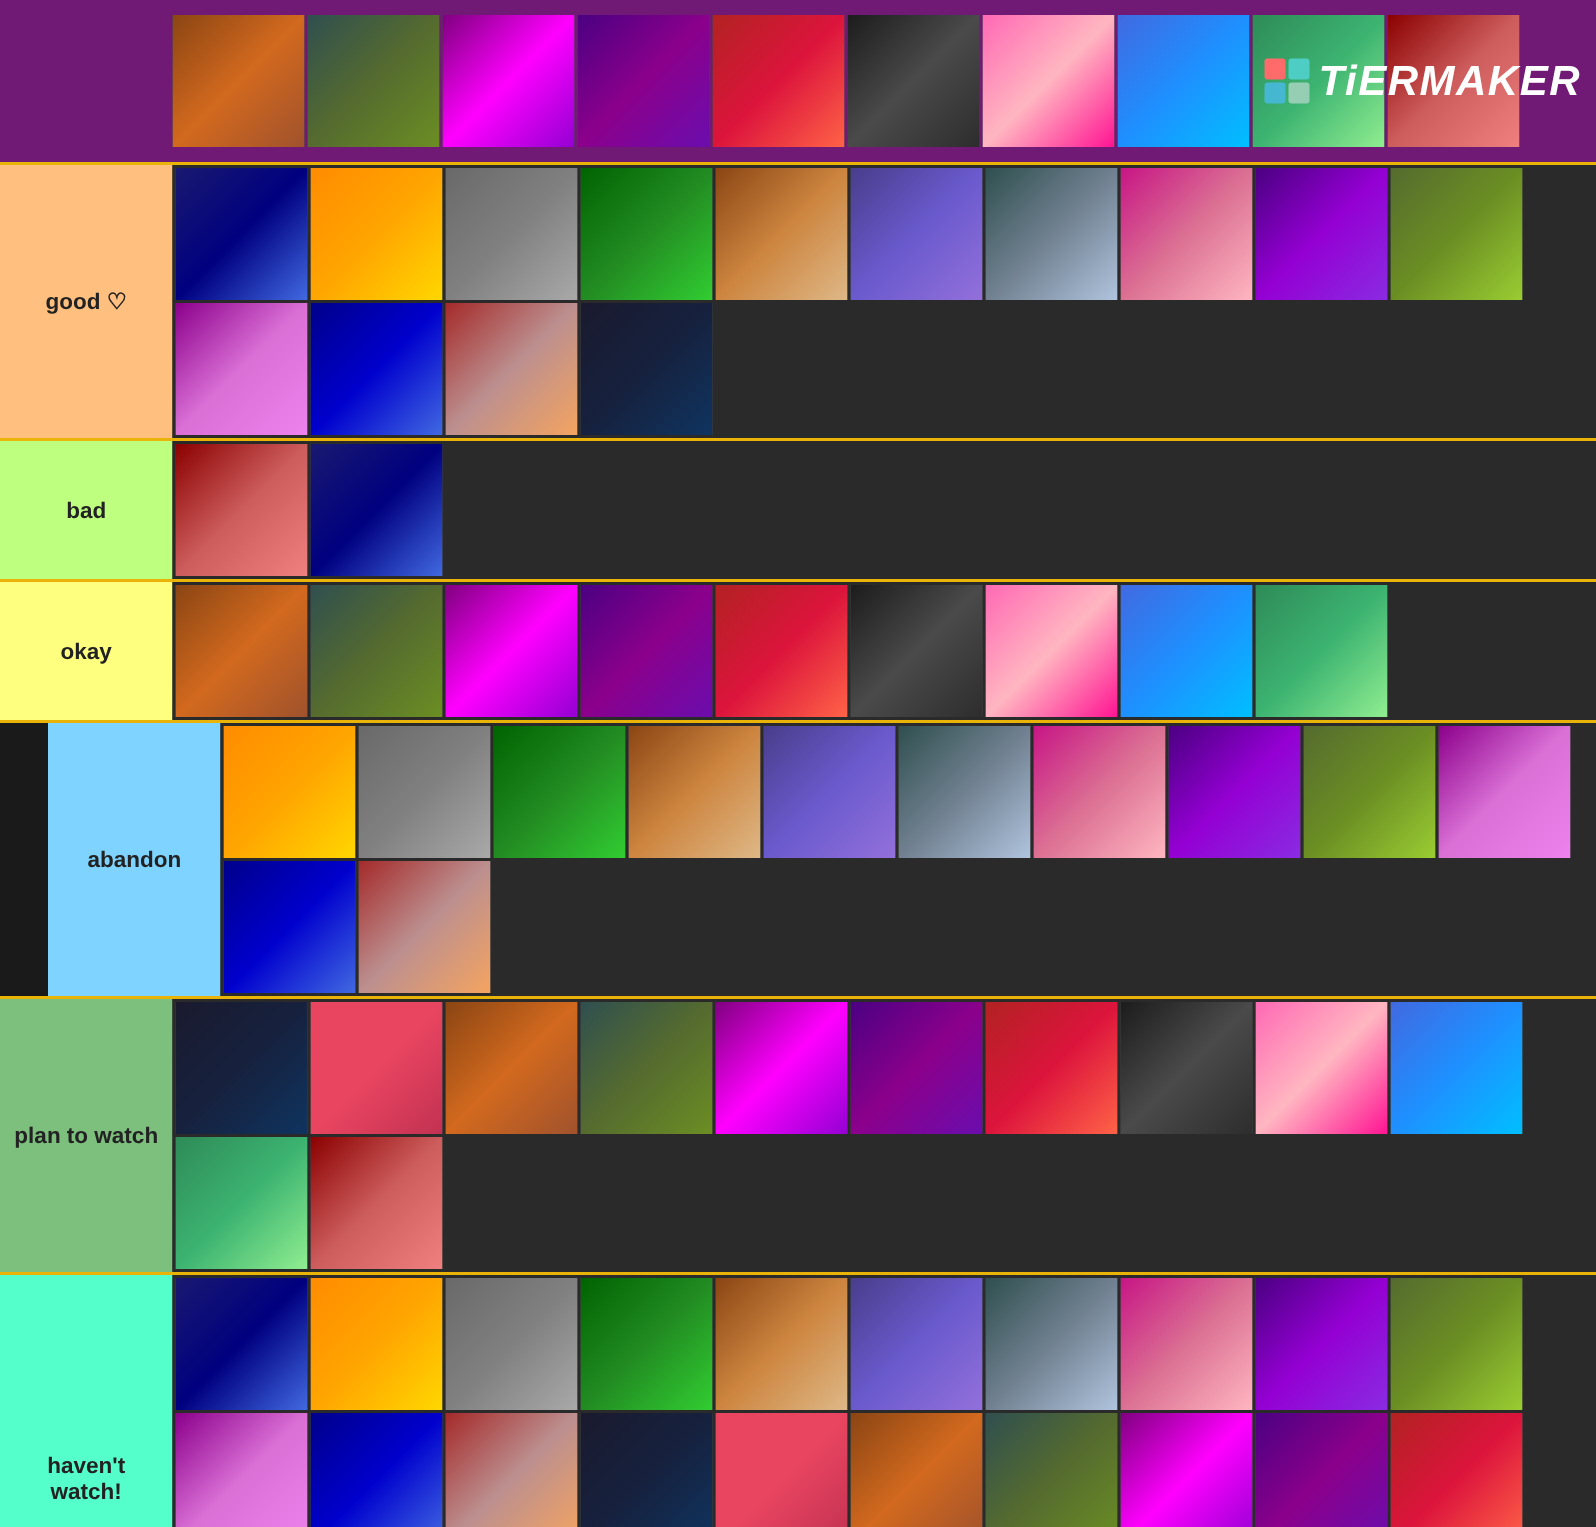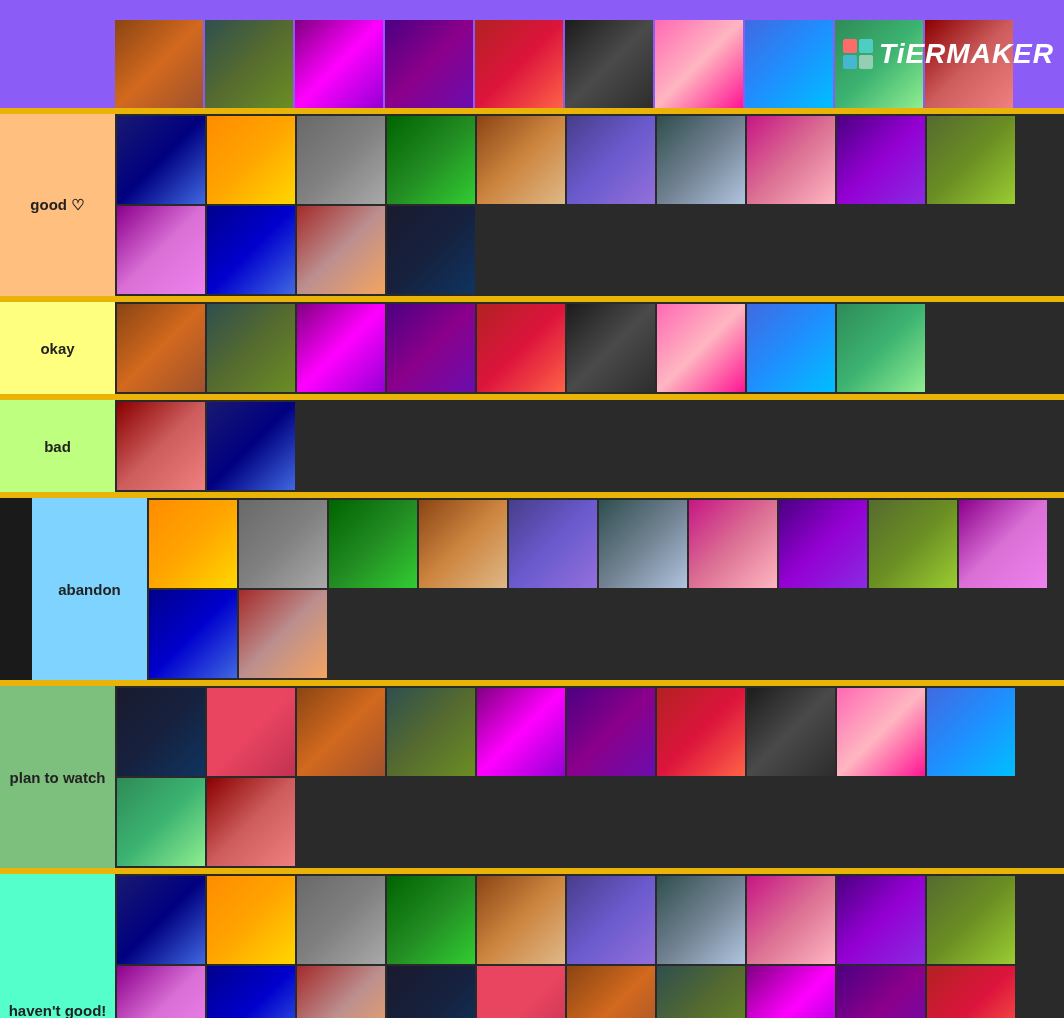--- a/index.html
+++ b/index.html
@@ -9,23 +9,23 @@
       width: 1064px;
       min-height: 1018px;
     }
     .tier-list {
       display: flex;
       flex-direction: column;
       width: 100%;
     }
     .header-row {
       display: flex;
-      align-items: flex-end;
+      align-items: center;
       height: 108px;
-      background: #8b5cf6;
+      background: #701a75;
       position: relative;
     }
     .header-logo {
       position: absolute;
       right: 10px;
       top: 50%;
       transform: translateY(-50%);
       display: flex;
       align-items: center;
       gap: 6px;
@@ -43,21 +43,21 @@
     .header-logo-text {
       font-size: 28px;
       font-weight: 900;
       color: white;
       letter-spacing: 1px;
       font-style: italic;
     }
     .tier-row {
       display: flex;
       min-height: 90px;
-      border-top: 6px solid #eab308;
+      border-top: 2px solid #eab308;
     }
     .tier-label {
       width: 115px;
       min-width: 115px;
       display: flex;
       align-items: center;
       justify-content: center;
       text-align: center;
       font-size: 15px;
       font-weight: bold;
@@ -221,20 +221,34 @@
       <div class="poster">
           <div class="poster-inner p23"></div>
         </div>
       <div class="poster">
           <div class="poster-inner p24"></div>
         </div>
     </div>
   </div>
 
   <div class="tier-row">
+    <div class="tier-label color-bad">
+      <span>bad</span>
+    </div>
+    <div class="tier-content">
+      <div class="poster">
+          <div class="poster-inner p10"></div>
+        </div>
+      <div class="poster">
+          <div class="poster-inner p11"></div>
+        </div>
+    </div>
+  </div>
+
+  <div class="tier-row">
     <div class="tier-label color-okay">
       <span>okay</span>
     </div>
     <div class="tier-content">
       <div class="poster">
           <div class="poster-inner p1"></div>
         </div>
       <div class="poster">
           <div class="poster-inner p2"></div>
         </div>
@@ -256,34 +270,20 @@
       <div class="poster">
           <div class="poster-inner p8"></div>
         </div>
       <div class="poster">
           <div class="poster-inner p9"></div>
         </div>
     </div>
   </div>
 
   <div class="tier-row">
-    <div class="tier-label color-bad">
-      <span>bad</span>
-    </div>
-    <div class="tier-content">
-      <div class="poster">
-          <div class="poster-inner p10"></div>
-        </div>
-      <div class="poster">
-          <div class="poster-inner p11"></div>
-        </div>
-    </div>
-  </div>
-
-  <div class="tier-row">
     <div class="tier-label color-abandon">
       <span>abandon</span>
     </div>
     <div class="tier-content">
       <div class="poster">
           <div class="poster-inner p12"></div>
         </div>
       <div class="poster">
           <div class="poster-inner p13"></div>
         </div>
@@ -359,21 +359,21 @@
           <div class="poster-inner p9"></div>
         </div>
       <div class="poster">
           <div class="poster-inner p10"></div>
         </div>
     </div>
   </div>
 
   <div class="tier-row">
     <div class="tier-label color-havent">
-      <span>haven't good!</span>
+      <span>haven't watch!</span>
     </div>
     <div class="tier-content">
       <div class="poster">
           <div class="poster-inner p11"></div>
         </div>
       <div class="poster">
           <div class="poster-inner p12"></div>
         </div>
       <div class="poster">
           <div class="poster-inner p13"></div>

